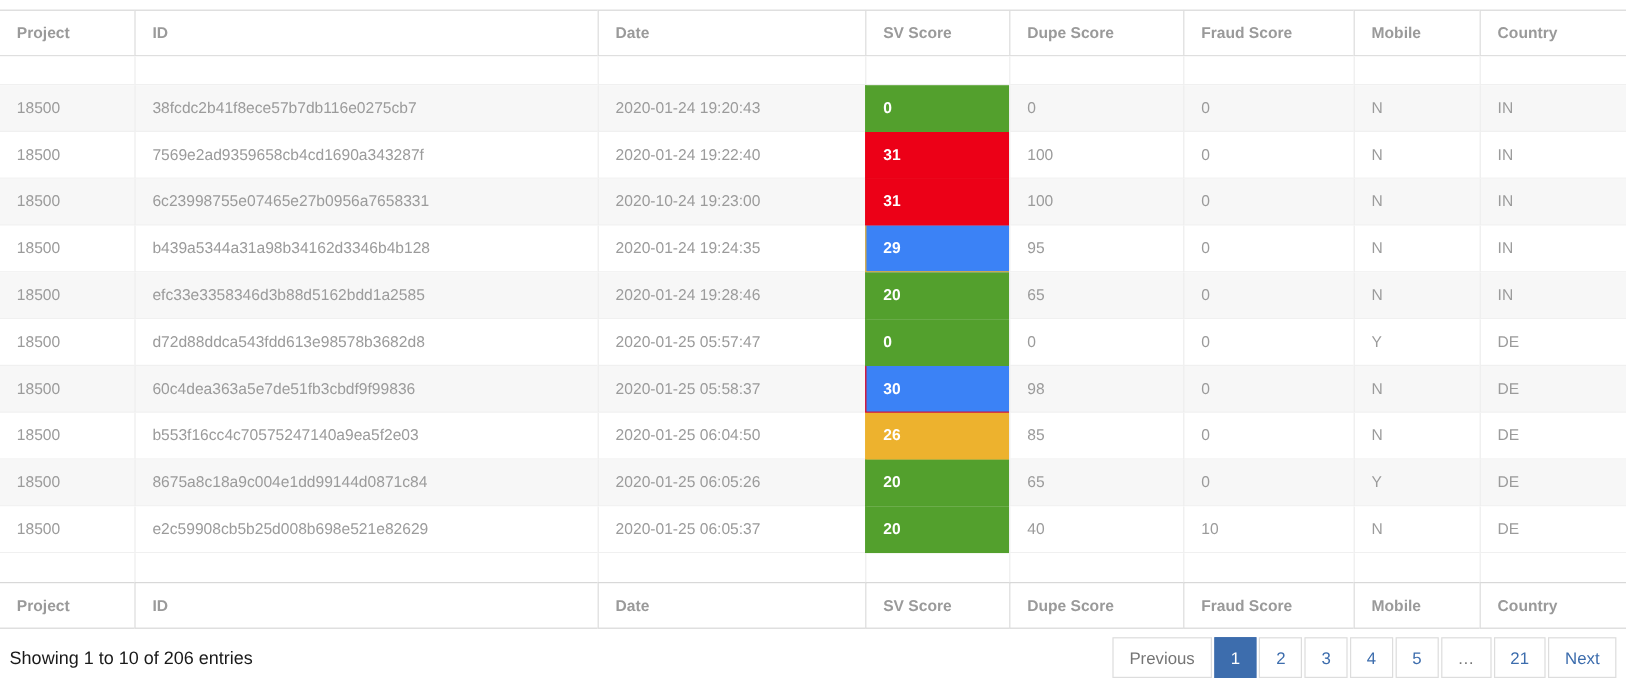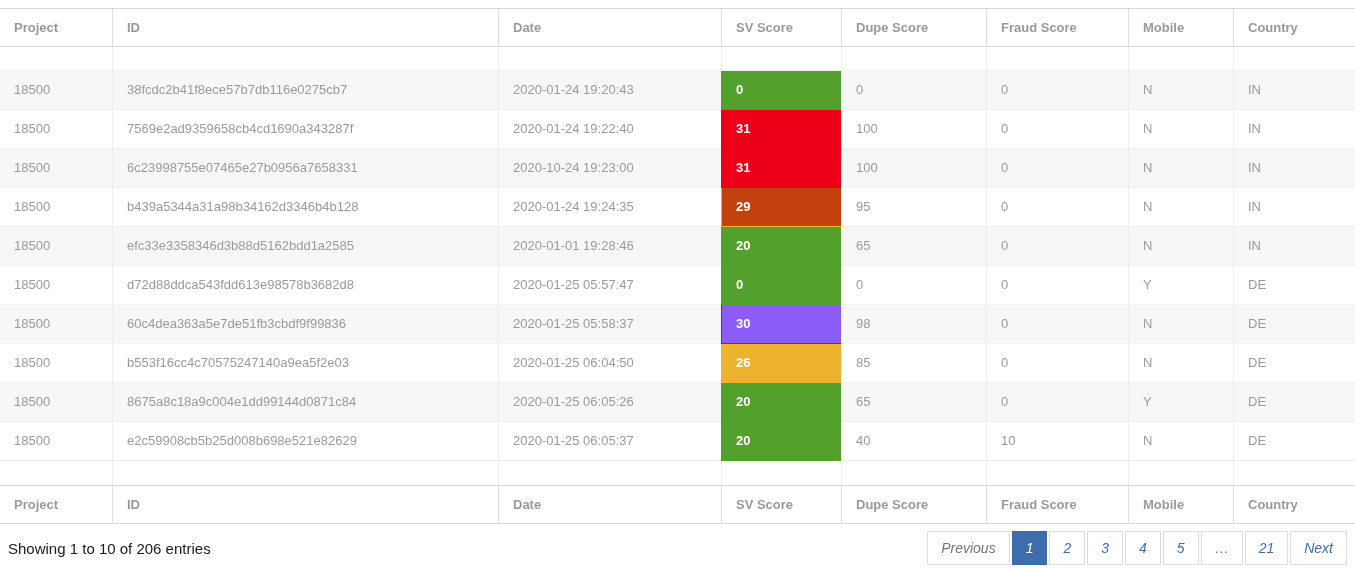--- a/index.html
+++ b/index.html
@@ -88,21 +88,20 @@
   .page-btn {
     text-align: center;
     padding: 8px 13px;
     font-size: 14px;
     color: #3d6dad;
     background: #ffffff;
     border: 1px solid #dddddd;
     cursor: pointer;
     user-select: none;
     line-height: 16px;
-    font-style: italic;
   }
   .page-btn.muted {
     color: #757575;
   }
   .page-btn.active {
     background: #3d6dad;
     border-color: #3d6dad;
     color: #ffffff;
   }
 </style>
@@ -171,51 +170,51 @@
           <td class="sv-cell" style="background: rgb(236, 0, 23); border-bottom-color: rgb(236, 0, 23); border-left-color: rgb(236, 0, 23);">31</td>
           <td>100</td>
           <td>0</td>
           <td>N</td>
           <td>IN</td>
         </tr>
         <tr class="">
           <td>18500</td>
           <td>b439a5344a31a98b34162d3346b4b128</td>
           <td>2020-01-24 19:24:35</td>
-          <td class="sv-cell" style="background: #c2410c; border-bottom-color: rgb(237, 178, 46); border-left-color: rgb(237, 178, 46);">29</td>
+          <td class="sv-cell" style="background: #3b82f6; border-bottom-color: rgb(237, 178, 46); border-left-color: rgb(237, 178, 46);">29</td>
           <td>95</td>
           <td>0</td>
           <td>N</td>
           <td>IN</td>
         </tr>
         <tr class="striped">
           <td>18500</td>
           <td>efc33e3358346d3b88d5162bdd1a2585</td>
-          <td>2020-01-01 19:28:46</td>
+          <td>2020-01-24 19:28:46</td>
           <td class="sv-cell" style="background: rgb(83, 160, 45); border-bottom-color: rgb(83, 160, 45); border-left-color: rgb(83, 160, 45);">20</td>
           <td>65</td>
           <td>0</td>
           <td>N</td>
           <td>IN</td>
         </tr>
         <tr class="">
           <td>18500</td>
           <td>d72d88ddca543fdd613e98578b3682d8</td>
           <td>2020-01-25 05:57:47</td>
           <td class="sv-cell" style="background: rgb(83, 160, 45); border-bottom-color: rgb(83, 160, 45); border-left-color: rgb(83, 160, 45);">0</td>
           <td>0</td>
           <td>0</td>
           <td>Y</td>
           <td>DE</td>
         </tr>
         <tr class="striped">
           <td>18500</td>
           <td>60c4dea363a5e7de51fb3cbdf9f99836</td>
           <td>2020-01-25 05:58:37</td>
-          <td class="sv-cell" style="background: #8b5cf6; border-bottom-color: rgb(236, 0, 23); border-left-color: rgb(236, 0, 23); margin-top: 34px;">30</td>
+          <td class="sv-cell" style="background: #3b82f6; border-bottom-color: rgb(236, 0, 23); border-left-color: rgb(236, 0, 23); margin-top: 34px;">30</td>
           <td>98</td>
           <td>0</td>
           <td>N</td>
           <td>DE</td>
         </tr>
         <tr class="">
           <td>18500</td>
           <td>b553f16cc4c70575247140a9ea5f2e03</td>
           <td>2020-01-25 06:04:50</td>
           <td class="sv-cell" style="background: rgb(237, 178, 46); border-bottom-color: rgb(237, 178, 46); border-left-color: rgb(237, 178, 46);">26</td>

